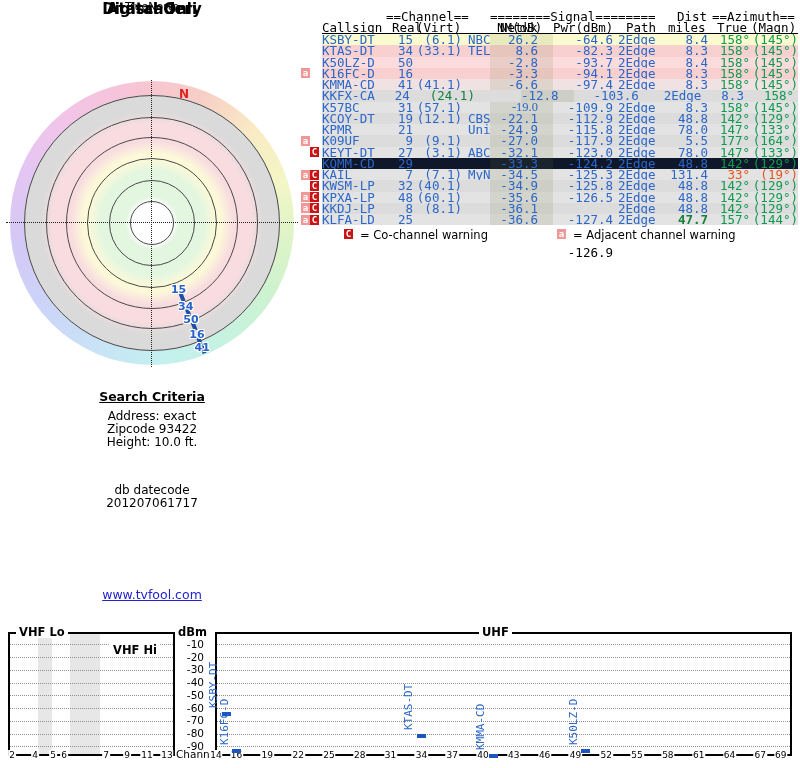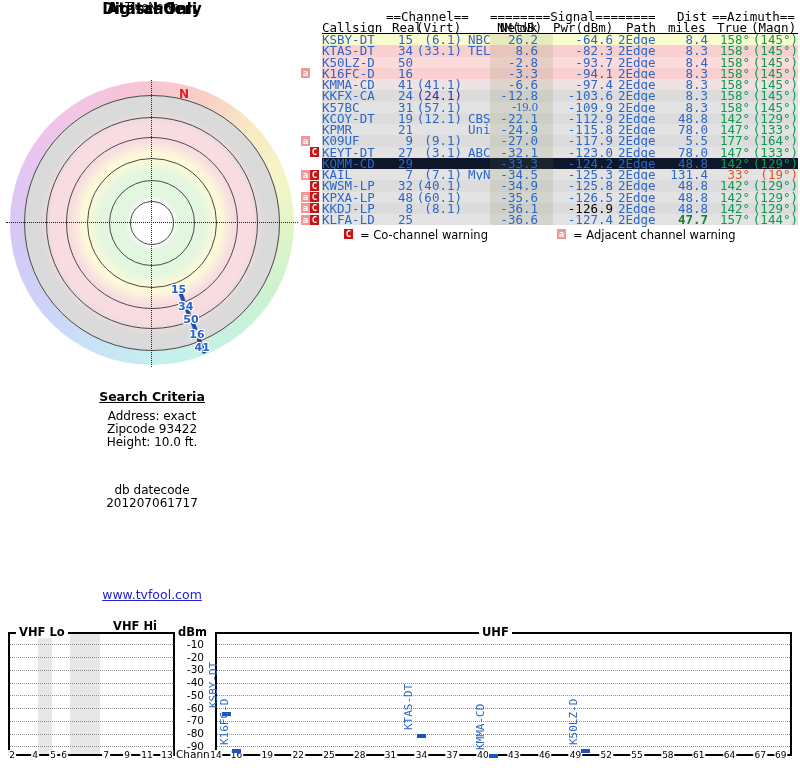--- a/index.html
+++ b/index.html
@@ -167,24 +167,24 @@
           <div class="tcell" style="width: 21px; text-align: right; padding-left: 0px; padding-right: 0px; color: rgb(43, 102, 200); background: transparent;">41</div>
           <div class="tcell" style="width: 49px; text-align: right; padding-left: 0px; padding-right: 0px; color: rgb(43, 102, 200); background: transparent;">(41.1)</div>
           <div class="tcell" style="width: 28px; text-align: left; padding-left: 6px; padding-right: 0px; color: rgb(43, 102, 200); background: transparent;"></div>
           <div class="tcell" style="width: 63px; text-align: right; padding-left: 0px; padding-right: 15px; color: rgb(43, 102, 200); background: rgba(110, 125, 60, 0.13);">-6.6</div>
           <div class="tcell" style="width: 60px; text-align: right; padding-left: 0px; padding-right: 0px; color: rgb(43, 102, 200); background: transparent;">-97.4</div>
           <div class="tcell" style="width: 49px; text-align: left; padding-left: 5px; padding-right: 0px; color: rgb(43, 102, 200); background: transparent;">2Edge</div>
           <div class="tcell" style="width: 46px; text-align: right; padding-left: 0px; padding-right: 0px; color: rgb(43, 102, 200); background: transparent;">8.3</div>
           <div class="tcell" style="width: 42px; text-align: right; padding-left: 0px; padding-right: 0px; color: rgb(14, 154, 80); background: transparent;">158°</div>
           <div class="tcell" style="width: 48px; text-align: right; padding-left: 0px; padding-right: 0px; color: rgb(14, 154, 80); background: transparent;">(145°)</div>
         </div>
-        <div class="abs trow" style="top: 90.25px; background: rgb(220, 220, 220);">
+        <div class="abs trow" style="top: 90.25px; background: rgb(220, 220, 220); gap: 20px;">
           <div class="tcell" style="width: 70px; text-align: left; padding-left: 0px; padding-right: 0px; color: rgb(43, 102, 200); background: transparent;">KKFX-CA</div>
           <div class="tcell" style="width: 21px; text-align: right; padding-left: 0px; padding-right: 0px; color: rgb(43, 102, 200); background: transparent;">24</div>
-          <div class="tcell" style="width: 49px; text-align: right; padding-left: 0px; padding-right: 0px; color: #4c1d95; background: transparent;">(24.1)</div>
+          <div class="tcell" style="width: 49px; text-align: right; padding-left: 0px; padding-right: 0px; color: #15803d; background: transparent;">(24.1)</div>
           <div class="tcell" style="width: 28px; text-align: left; padding-left: 6px; padding-right: 0px; color: rgb(43, 102, 200); background: transparent;"></div>
           <div class="tcell" style="width: 63px; text-align: right; padding-left: 0px; padding-right: 15px; color: rgb(43, 102, 200); background: rgba(110, 125, 60, 0.13);">-12.8</div>
           <div class="tcell" style="width: 60px; text-align: right; padding-left: 0px; padding-right: 0px; color: rgb(43, 102, 200); background: transparent;">-103.6</div>
           <div class="tcell" style="width: 49px; text-align: left; padding-left: 5px; padding-right: 0px; color: rgb(43, 102, 200); background: transparent;">2Edge</div>
           <div class="tcell" style="width: 46px; text-align: right; padding-left: 0px; padding-right: 0px; color: rgb(43, 102, 200); background: transparent;">8.3</div>
           <div class="tcell" style="width: 42px; text-align: right; padding-left: 0px; padding-right: 0px; color: rgb(14, 154, 80); background: transparent;">158°</div>
           <div class="tcell" style="width: 48px; text-align: right; padding-left: 0px; padding-right: 0px; color: rgb(14, 154, 80); background: transparent;">(145°)</div>
         </div>
         <div class="abs trow" style="top: 101.5px; background: rgb(227, 227, 227);">
           <div class="tcell" style="width: 70px; text-align: left; padding-left: 0px; padding-right: 0px; color: rgb(43, 102, 200); background: transparent;">K57BC</div>
@@ -300,21 +300,21 @@
           <div class="tcell" style="width: 48px; text-align: right; padding-left: 0px; padding-right: 0px; color: rgb(14, 154, 80); background: transparent;">(129°)</div>
         </div>
         <div class="abs badge" style="left: 301px; top: 192px; background: rgb(240, 152, 152);">a</div>
         <div class="abs badge" style="left: 310px; top: 192px; background: rgb(200, 20, 20);">C</div>
         <div class="abs trow" style="top: 202.75px; background: rgb(220, 220, 220);">
           <div class="tcell" style="width: 70px; text-align: left; padding-left: 0px; padding-right: 0px; color: rgb(43, 102, 200); background: transparent;">KKDJ-LP</div>
           <div class="tcell" style="width: 21px; text-align: right; padding-left: 0px; padding-right: 0px; color: rgb(43, 102, 200); background: transparent;">8</div>
           <div class="tcell" style="width: 49px; text-align: right; padding-left: 0px; padding-right: 0px; color: rgb(43, 102, 200); background: transparent;">(8.1)</div>
           <div class="tcell" style="width: 28px; text-align: left; padding-left: 6px; padding-right: 0px; color: rgb(43, 102, 200); background: transparent;"></div>
           <div class="tcell" style="width: 63px; text-align: right; padding-left: 0px; padding-right: 15px; color: rgb(43, 102, 200); background: rgba(110, 125, 60, 0.13);">-36.1</div>
-          <div class="tcell" style="width: 60px; text-align: right; padding-left: 0px; padding-right: 0px; color: #000000; background: transparent;">-126.9</div>
+          <div class="tcell" style="width: 60px; text-align: right; padding-left: 0px; padding-right: 0px; color: #000000; background: transparent; margin-top: 44px;">-126.9</div>
           <div class="tcell" style="width: 49px; text-align: left; padding-left: 5px; padding-right: 0px; color: rgb(43, 102, 200); background: transparent;">2Edge</div>
           <div class="tcell" style="width: 46px; text-align: right; padding-left: 0px; padding-right: 0px; color: rgb(43, 102, 200); background: transparent;">48.8</div>
           <div class="tcell" style="width: 42px; text-align: right; padding-left: 0px; padding-right: 0px; color: rgb(14, 154, 80); background: transparent;">142°</div>
           <div class="tcell" style="width: 48px; text-align: right; padding-left: 0px; padding-right: 0px; color: rgb(14, 154, 80); background: transparent;">(129°)</div>
         </div>
         <div class="abs badge" style="left: 301px; top: 203.25px; background: rgb(240, 152, 152);">a</div>
         <div class="abs badge" style="left: 310px; top: 203.25px; background: rgb(200, 20, 20);">C</div>
         <div class="abs trow" style="top: 214px; background: rgb(227, 227, 227);">
           <div class="tcell" style="width: 70px; text-align: left; padding-left: 0px; padding-right: 0px; color: rgb(43, 102, 200); background: transparent;">KLFA-LD</div>
           <div class="tcell" style="width: 21px; text-align: right; padding-left: 0px; padding-right: 0px; color: rgb(43, 102, 200); background: transparent;">25</div>
@@ -378,21 +378,21 @@
       <div class="abs gridline" style="left: 10px; top: 720.75px; width: 163px;"></div>
       <div class="abs gridline" style="left: 217px; top: 720.75px; width: 573px;"></div>
       <div class="abs ytick" style="left: 176px; top: 715.25px; width: 28px;">-70</div>
       <div class="abs gridline" style="left: 10px; top: 733.5px; width: 163px;"></div>
       <div class="abs gridline" style="left: 217px; top: 733.5px; width: 573px;"></div>
       <div class="abs ytick" style="left: 176px; top: 728px; width: 28px;">-80</div>
       <div class="abs gridline" style="left: 10px; top: 746.25px; width: 163px;"></div>
       <div class="abs gridline" style="left: 217px; top: 746.25px; width: 573px;"></div>
       <div class="abs ytick" style="left: 176px; top: 740.75px; width: 28px;">-90</div>
       <div class="abs axis-lab" style="left: 16px; top: 625.5px;">VHF Lo</div>
-      <div class="abs axis-lab" style="left: 110px; top: 620px;">VHF Hi</div>
+      <div class="abs axis-lab" style="left: 110px; top: 644px;">VHF Hi</div>
       <div class="abs axis-lab" style="left: 479px; top: 625.5px;">UHF</div>
       <div class="abs axis-lab" style="left: 178px; top: 625.5px; padding: 0px;">dBm</div>
       <div class="abs chan-lab" style="left: 176px; top: 749px;">Channel</div>
       <div class="abs chan-num" style="left: 12px; top: 750px; transform: translateX(-50%);">2</div>
       <div class="abs chan-num" style="left: 35px; top: 750px; transform: translateX(-50%);">4</div>
       <div class="abs chan-num" style="left: 53px; top: 750px; transform: translateX(-50%);">5</div>
       <div class="abs chan-num" style="left: 64px; top: 750px; transform: translateX(-50%);">6</div>
       <div class="abs chan-num" style="left: 106px; top: 750px; transform: translateX(-50%);">7</div>
       <div class="abs chan-num" style="left: 127px; top: 750px; transform: translateX(-50%);">9</div>
       <div class="abs chan-num" style="left: 147px; top: 750px; transform: translateX(-50%);">11</div>

